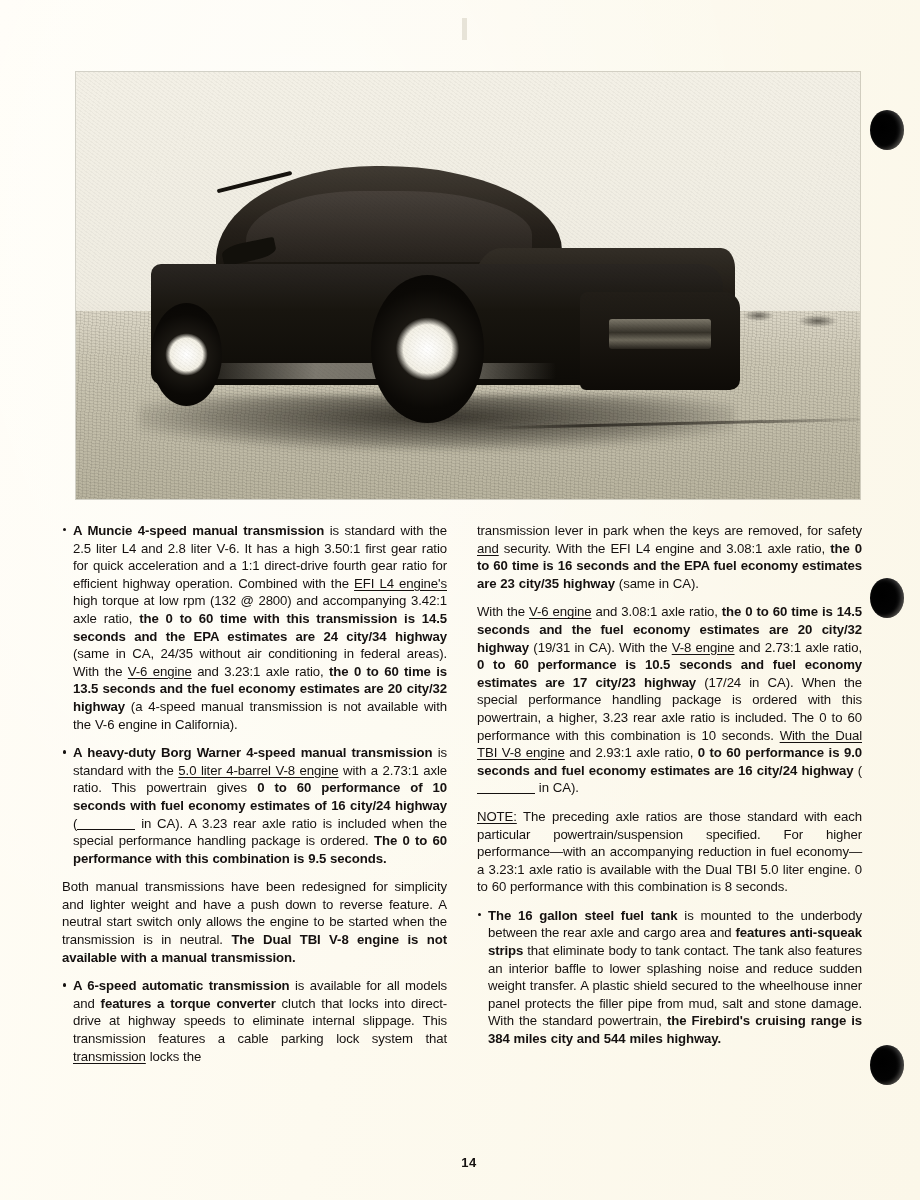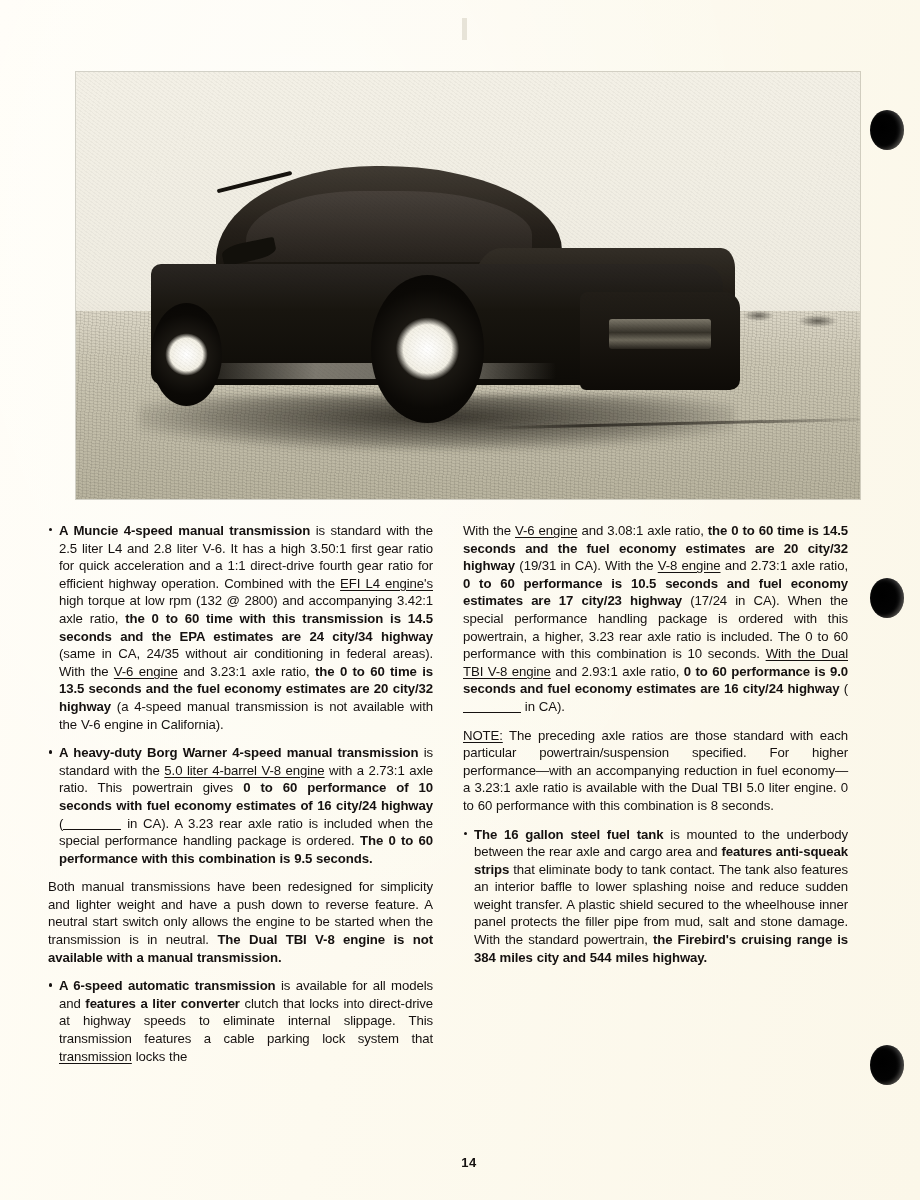--- a/index.html
+++ b/index.html
@@ -202,21 +202,21 @@
       repeating-linear-gradient(37deg, rgba(0,0,0,0.045) 0px, rgba(0,0,0,0.045) 1px, rgba(0,0,0,0) 1px, rgba(0,0,0,0) 3px),
       repeating-linear-gradient(123deg, rgba(255,255,255,0.05) 0px, rgba(255,255,255,0.05) 1px, rgba(255,255,255,0) 1px, rgba(255,255,255,0) 3px);
     mix-blend-mode: multiply;
     opacity: 0.7;
     pointer-events: none;
   }
 
   
   .columns {
     position: absolute;
-    left: 48px;
+    left: 62px;
     top: 522px;
     width: 800px;
     display: flex;
     gap: 30px;
   }
   .col {
     width: 385px;
   }
   .para {
     font-size: 13.2px;
@@ -308,23 +308,24 @@
       <div class="wheel front"></div>
     </div>
     <div class="photo-grain"></div>
   </div>
 
   <div class="columns">
     <div class="col">
         <div class="para bullet"><span class="dot"></span><b>A Muncie 4-speed manual transmission</b> is standard with the 2.5 liter L4 and 2.8 liter V-6. It has a high 3.50:1 first gear ratio for quick acceleration and a 1:1 direct-drive fourth gear ratio for efficient highway operation. Combined with the <u>EFI L4 engine's</u> high torque at low rpm (132 @ 2800) and accompanying 3.42:1 axle ratio, <b>the 0 to 60 time with this transmission is 14.5 seconds and the EPA estimates are 24 city/34 highway</b> (same in CA, 24/35 without air conditioning in federal areas). With the <u>V-6 engine</u> and 3.23:1 axle ratio, <b>the 0 to 60 time is 13.5 seconds and the fuel economy estimates are 20 city/32 highway</b> (a 4-speed manual transmission is not available with the V-6 engine in California).</div>
         <div class="para bullet"><span class="dot"></span><b>A heavy-duty Borg Warner 4-speed manual transmission</b> is standard with the <u>5.0 liter 4-barrel V-8 engine</u> with a 2.73:1 axle ratio. This powertrain gives <b>0 to 60 performance of 10 seconds with fuel economy estimates of 16 city/24 highway</b> (<span class="blank"></span> in CA). A 3.23 rear axle ratio is included when the special performance handling package is ordered. <b>The 0 to 60 performance with this combination is 9.5 seconds.</b></div>
         <div class="para">Both manual transmissions have been redesigned for simplicity and lighter weight and have a push down to reverse feature. A neutral start switch only allows the engine to be started when the transmission is in neutral. <b>The Dual TBI V-8 engine is not available with a manual transmission.</b></div>
-        <div class="para bullet"><span class="dot"></span><b>A 6-speed automatic transmission</b> is available for all models and <b>features a liter converter</b> clutch that locks into direct-drive at highway speeds to eliminate internal slippage. This transmission features a cable parking lock system that <u>transmission</u> locks the</div>
+        <div class="para bullet"><span class="dot"></span><b>A 6-speed automatic transmission</b> is available for all models and <b>features a torque converter</b> clutch that locks into direct-drive at highway speeds to eliminate internal slippage. This transmission features a cable parking lock system that <u>transmission</u> locks the</div>
       </div>
     <div class="col">
+        <div class="para">transmission lever in park when the keys are removed, for safety <u>and</u> security. With the EFI L4 engine and 3.08:1 axle ratio, <b>the 0 to 60 time is 16 seconds and the EPA fuel economy estimates are 23 city/35 highway</b> (same in CA).</div>
         <div class="para">With the <u>V-6 engine</u> and 3.08:1 axle ratio, <b>the 0 to 60 time is 14.5 seconds and the fuel economy estimates are 20 city/32 highway</b> (19/31 in CA). With the <u>V-8 engine</u> and 2.73:1 axle ratio, <b>0 to 60 performance is 10.5 seconds and fuel economy estimates are 17 city/23 highway</b> (17/24 in CA). When the special performance handling package is ordered with this powertrain, a higher, 3.23 rear axle ratio is included. The 0 to 60 performance with this combination is 10 seconds. <u>With the Dual TBI V-8 engine</u> and 2.93:1 axle ratio, <b>0 to 60 performance is 9.0 seconds and fuel economy estimates are 16 city/24 highway</b> (<span class="blank"></span> in CA).</div>
         <div class="para"><u>NOTE:</u> The preceding axle ratios are those standard with each particular powertrain/suspension specified. For higher performance—with an accompanying reduction in fuel economy—a 3.23:1 axle ratio is available with the Dual TBI 5.0 liter engine. 0 to 60 performance with this combination is 8 seconds.</div>
         <div class="para bullet"><span class="dot"></span><b>The 16 gallon steel fuel tank</b> is mounted to the underbody between the rear axle and cargo area and <b>features anti-squeak strips</b> that eliminate body to tank contact. The tank also features an interior baffle to lower splashing noise and reduce sudden weight transfer. A plastic shield secured to the wheelhouse inner panel protects the filler pipe from mud, salt and stone damage. With the standard powertrain, <b>the Firebird's cruising range is 384 miles city and 544 miles highway.</b></div>
       </div>
   </div>
 
   <div class="hole" style="left: 870px; top: 110px;"></div>
   <div class="hole" style="left: 870px; top: 578px;"></div>
   <div class="hole" style="left: 870px; top: 1045px;"></div>
 

